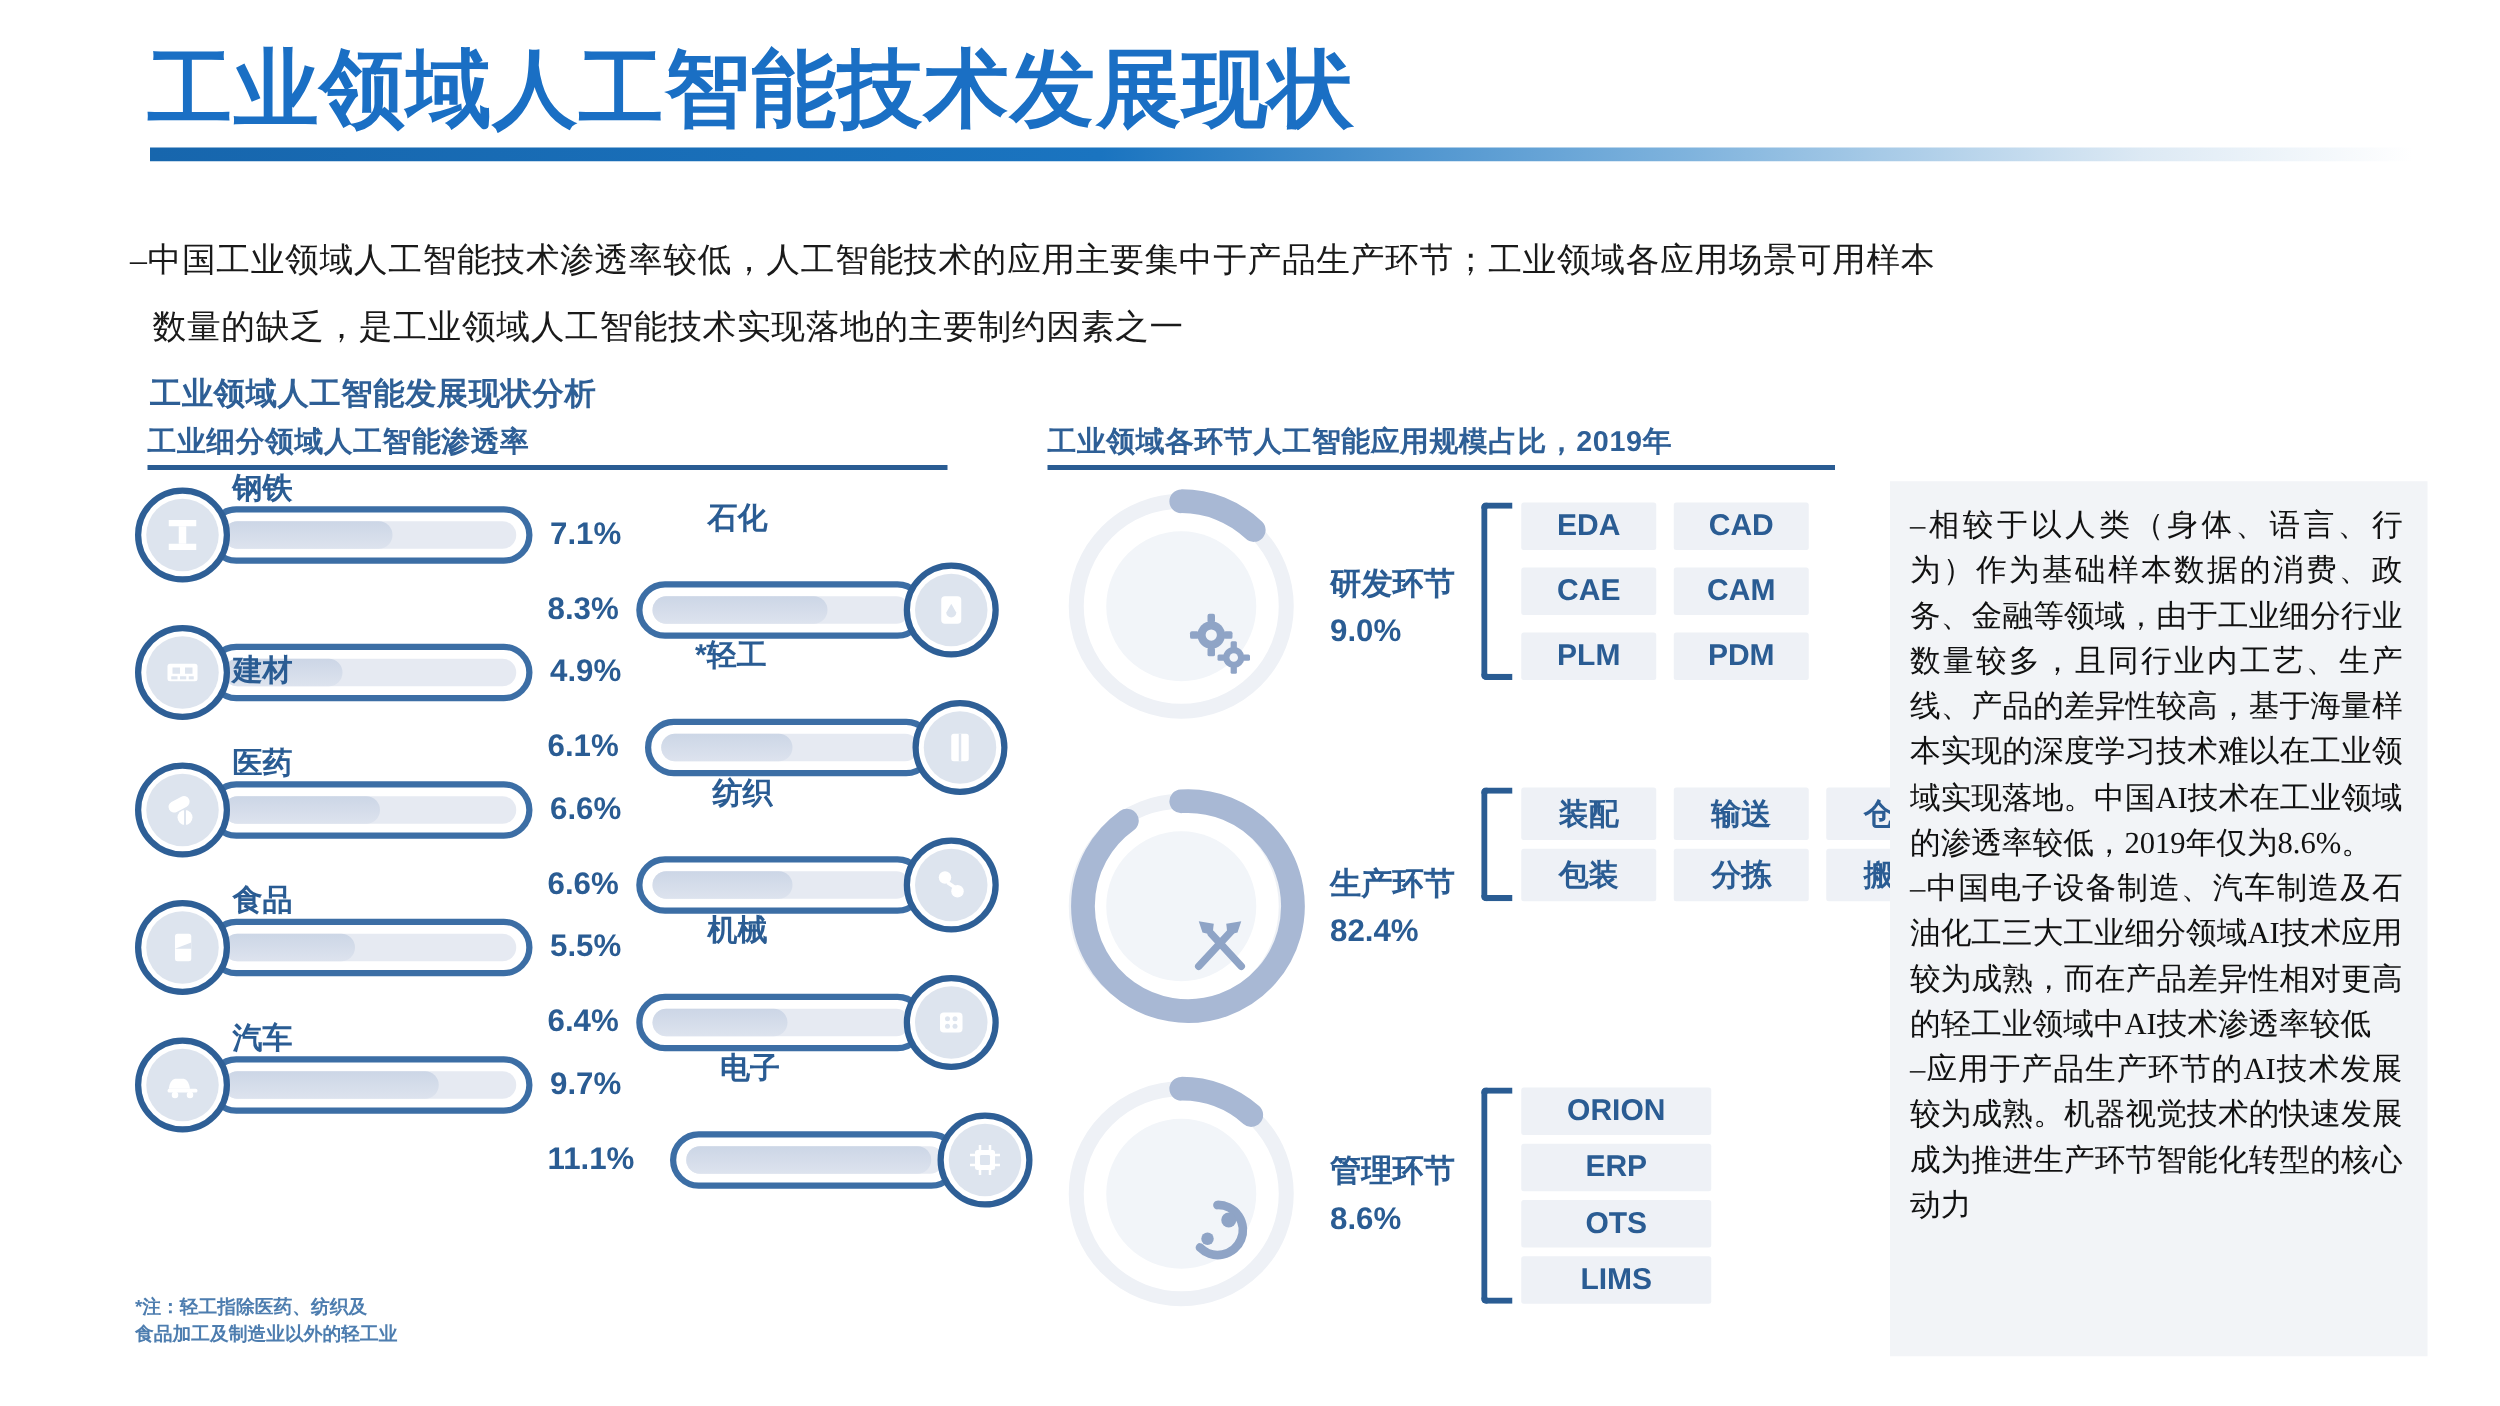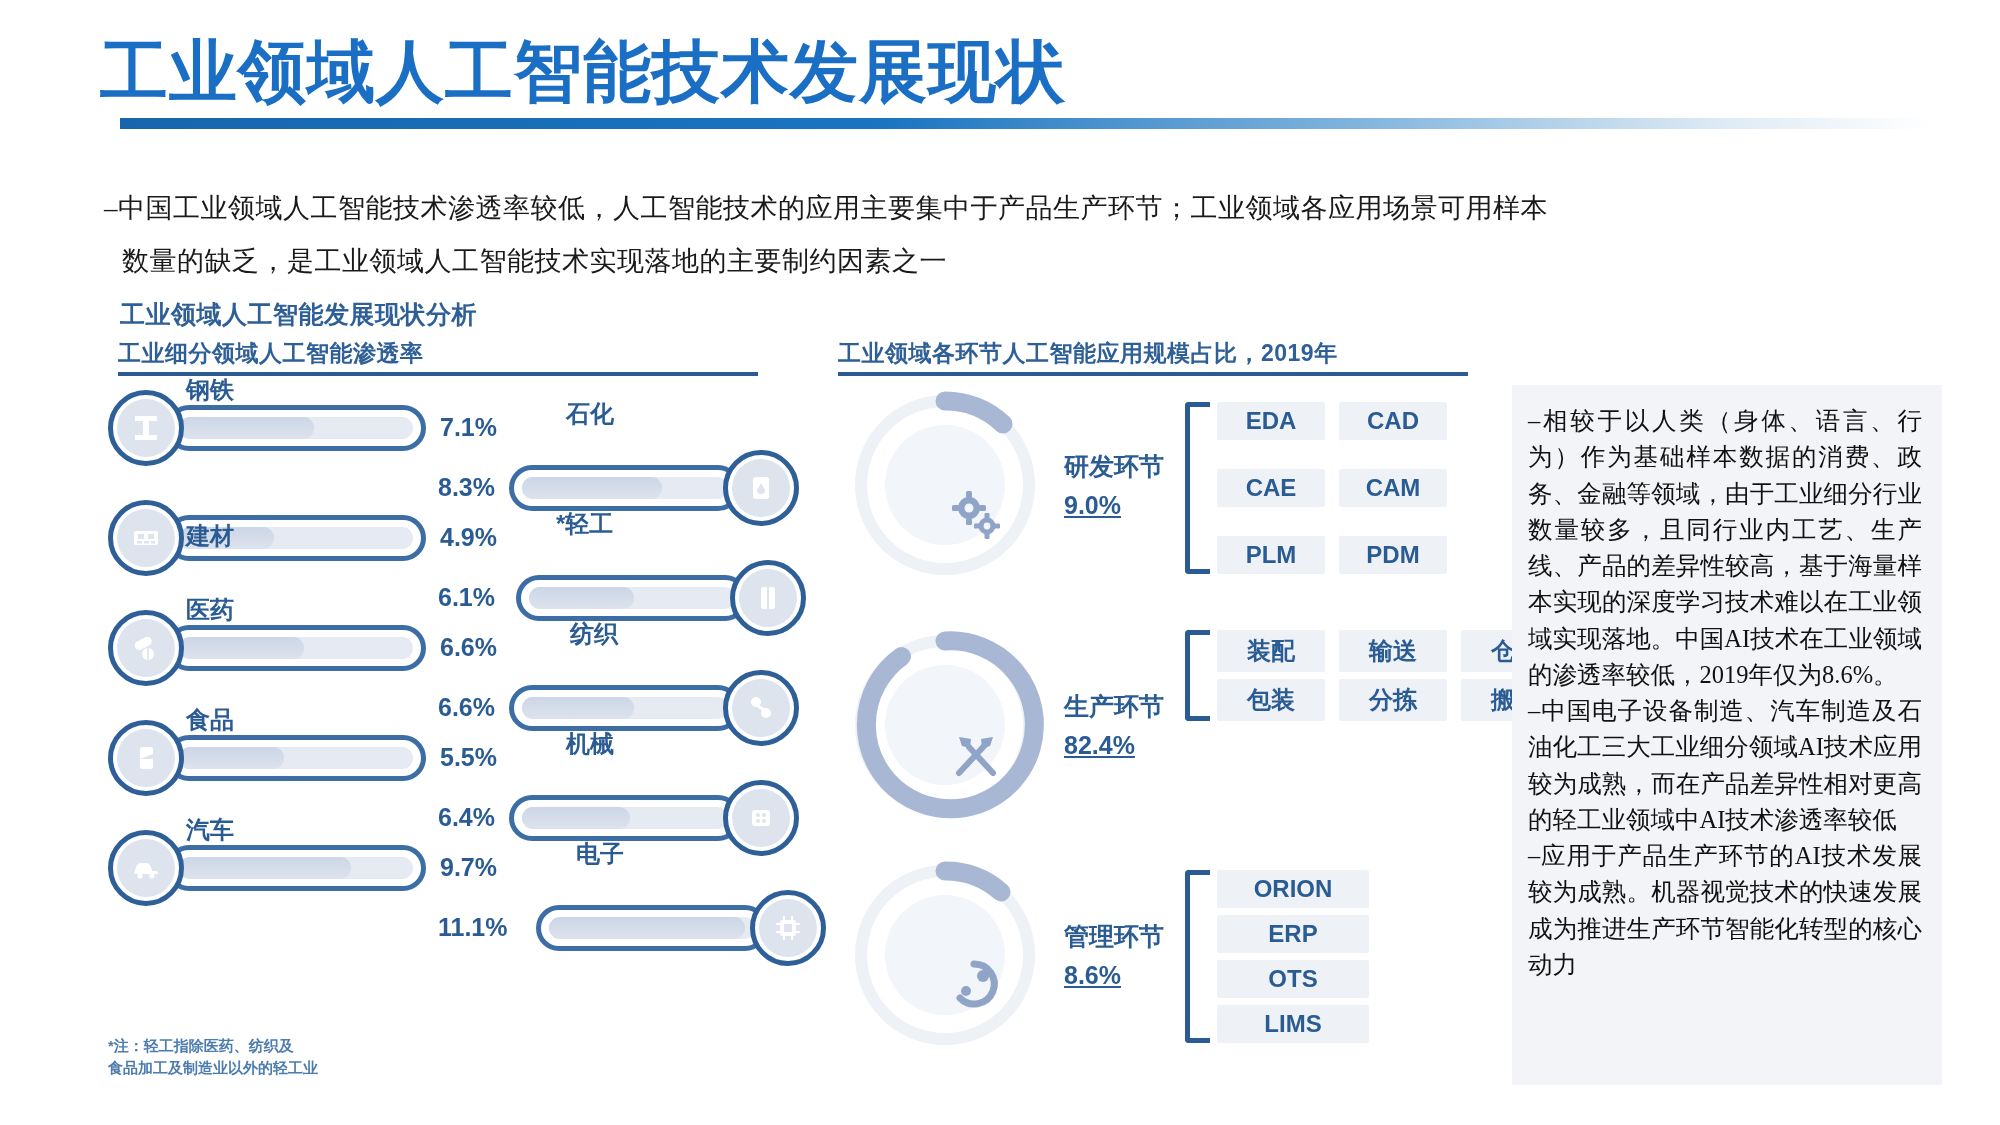--- a/index.html
+++ b/index.html
@@ -4,21 +4,21 @@
 <style>
   * { box-sizing: border-box; margin: 0; padding: 0; }
   body {
     width: 2000px; height: 1125px;
     background: #ffffff;
     font-family: "Liberation Sans", sans-serif;
     overflow: hidden;
     position: relative;
   }
   
-  .title-wrap { position: absolute; left: 100px; top: 36px; text-align: center; }
+  .title-wrap { position: absolute; left: 118px; top: 36px; text-align: center; }
   .title {
     font-size: 68px; font-weight: bold; color: #1a6fc4;
     letter-spacing: 1px; line-height: 1.05;
     font-family: "Liberation Sans", sans-serif;
   }
   .title-rule {
     position: absolute; left: 120px; top: 118px; width: 1810px; height: 11px;
     background: linear-gradient(to right, #1766ad 0%, #1a74c0 42%, #7fb3dd 68%, #dce9f4 88%, #ffffff 100%);
   }
   
@@ -90,21 +90,21 @@
   #mid-chart { position: absolute; left: 840px; top: 380px; width: 620px; height: 700px; }
   .donut-group { position: absolute; display: flex; align-items: center; }
   .donut { position: relative; width: 210px; height: 210px; flex: 0 0 auto; }
   .donut svg { position: absolute; left:0; top:0; }
   .donut .glyph {
     position: absolute; left: 50%; top: 50%;
     transform: translate(-50%,-50%);
   }
   .donut-text { margin-left: 14px; text-align: left; }
   .donut-name { font-size: 25px; font-weight: bold; color: #2a5c93; white-space: nowrap; }
-  .donut-val { font-size: 25px; font-weight: bold; color: #2a5c93; margin-top: 8px; text-decoration: underline; }
+  .donut-val { font-size: 25px; font-weight: bold; color: #2a5c93; margin-top: 8px; }
   
   .tag-group { position: absolute; display: flex; align-items: stretch; }
   .bracket { width: 20px; position: relative; flex: 0 0 auto; }
   .bracket::before {
     content: ""; position: absolute; left: 0; top: 0; bottom: 0; width: 20px;
     border: 5px solid #2a5c93; border-right: none; border-radius: 4px 0 0 4px;
   }
   .tag-grid { display: grid; gap: 8px 14px; padding-left: 12px; }
   .tag {
     background: #eef1f6; color: #2a5c93; font-weight: bold;
@@ -415,21 +415,21 @@
       </span>
     </div>
     <div class="donut-text">
       <div class="donut-name">管理环节</div>
       <div class="donut-val">8.6%</div>
     </div>
   </div>
 
   <div class="tag-group" style="left:345px; top:22px;">
     <div class="bracket"></div>
-    <div class="tag-grid" style="grid-template-columns:repeat(2,1fr); gap:29px 14px;">
+    <div class="tag-grid" style="grid-template-columns:repeat(2,1fr); gap:14px 14px;">
       <div class="tag">EDA</div>
       <div class="tag">CAD</div>
       <div class="tag">CAE</div>
       <div class="tag">CAM</div>
       <div class="tag">PLM</div>
       <div class="tag">PDM</div>
     </div>
   </div>
 
   <div class="tag-group" style="left:345px; top:250px;">

